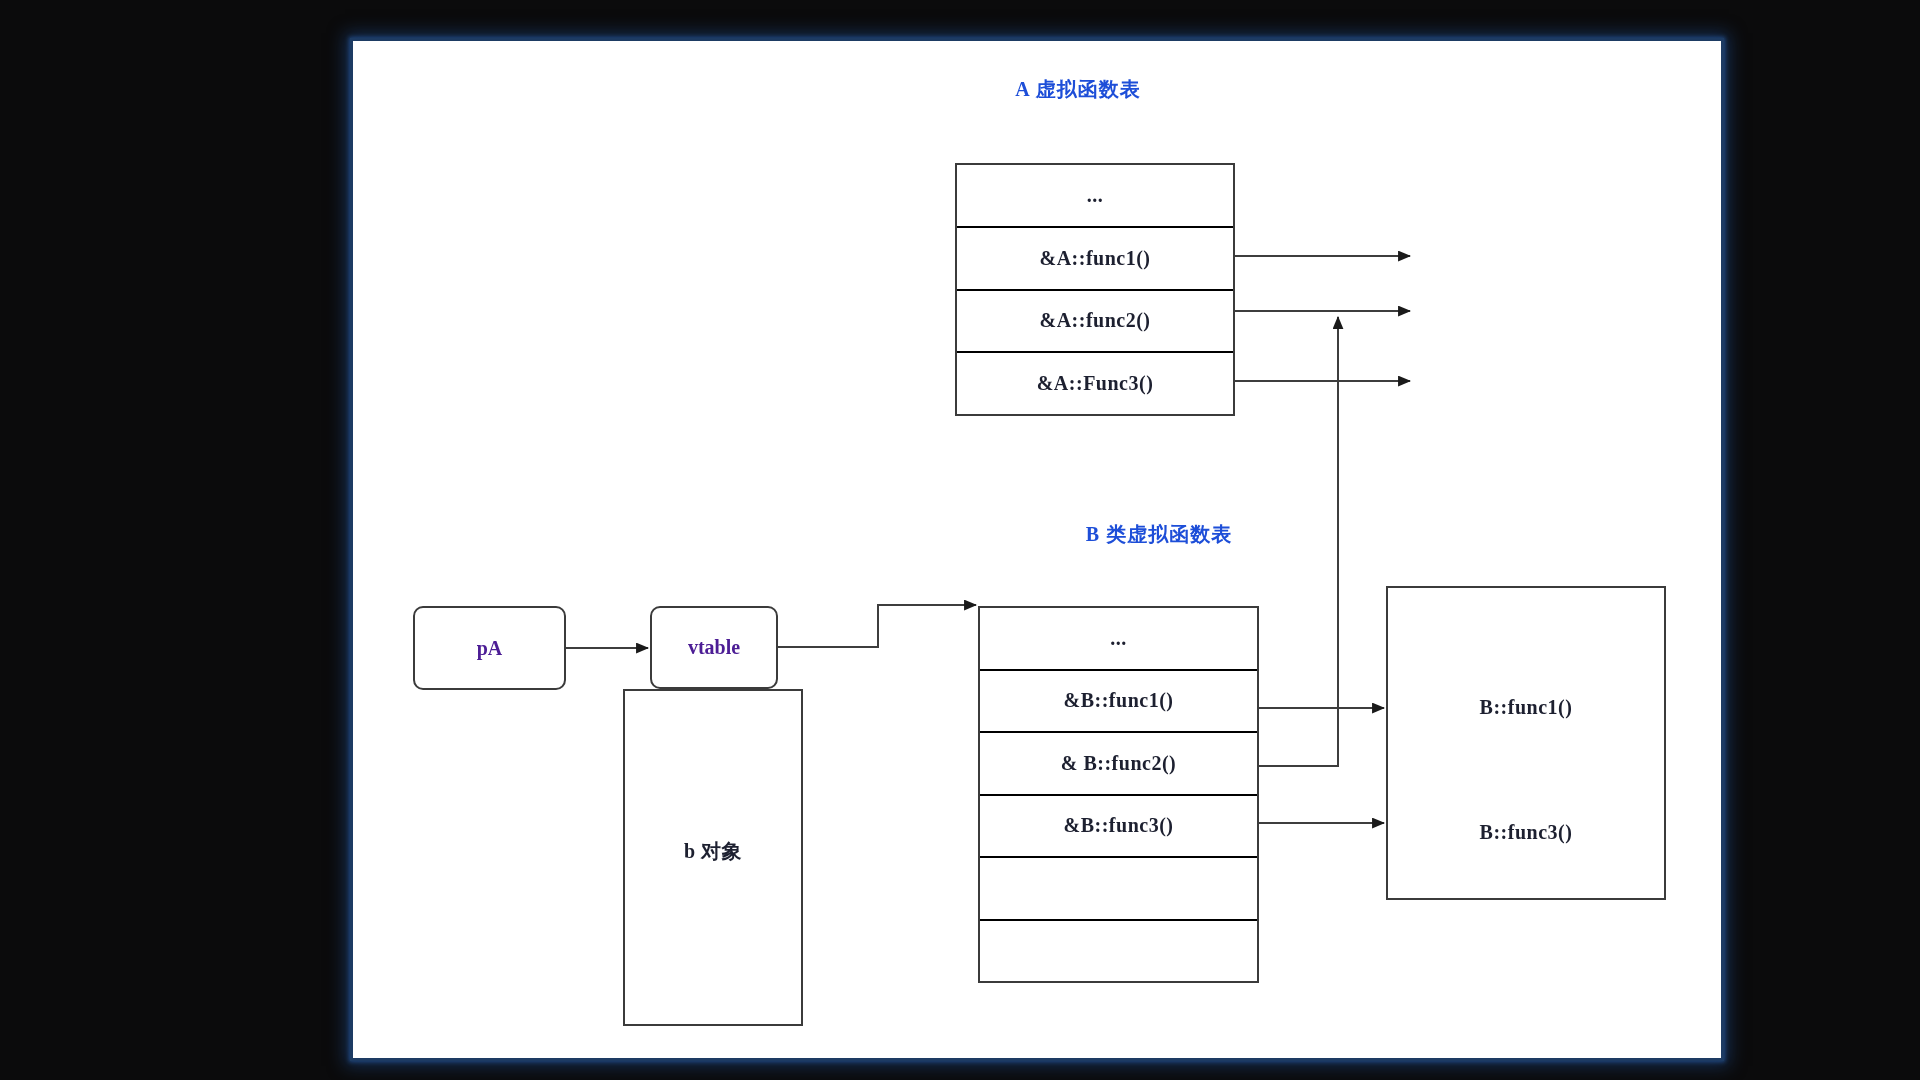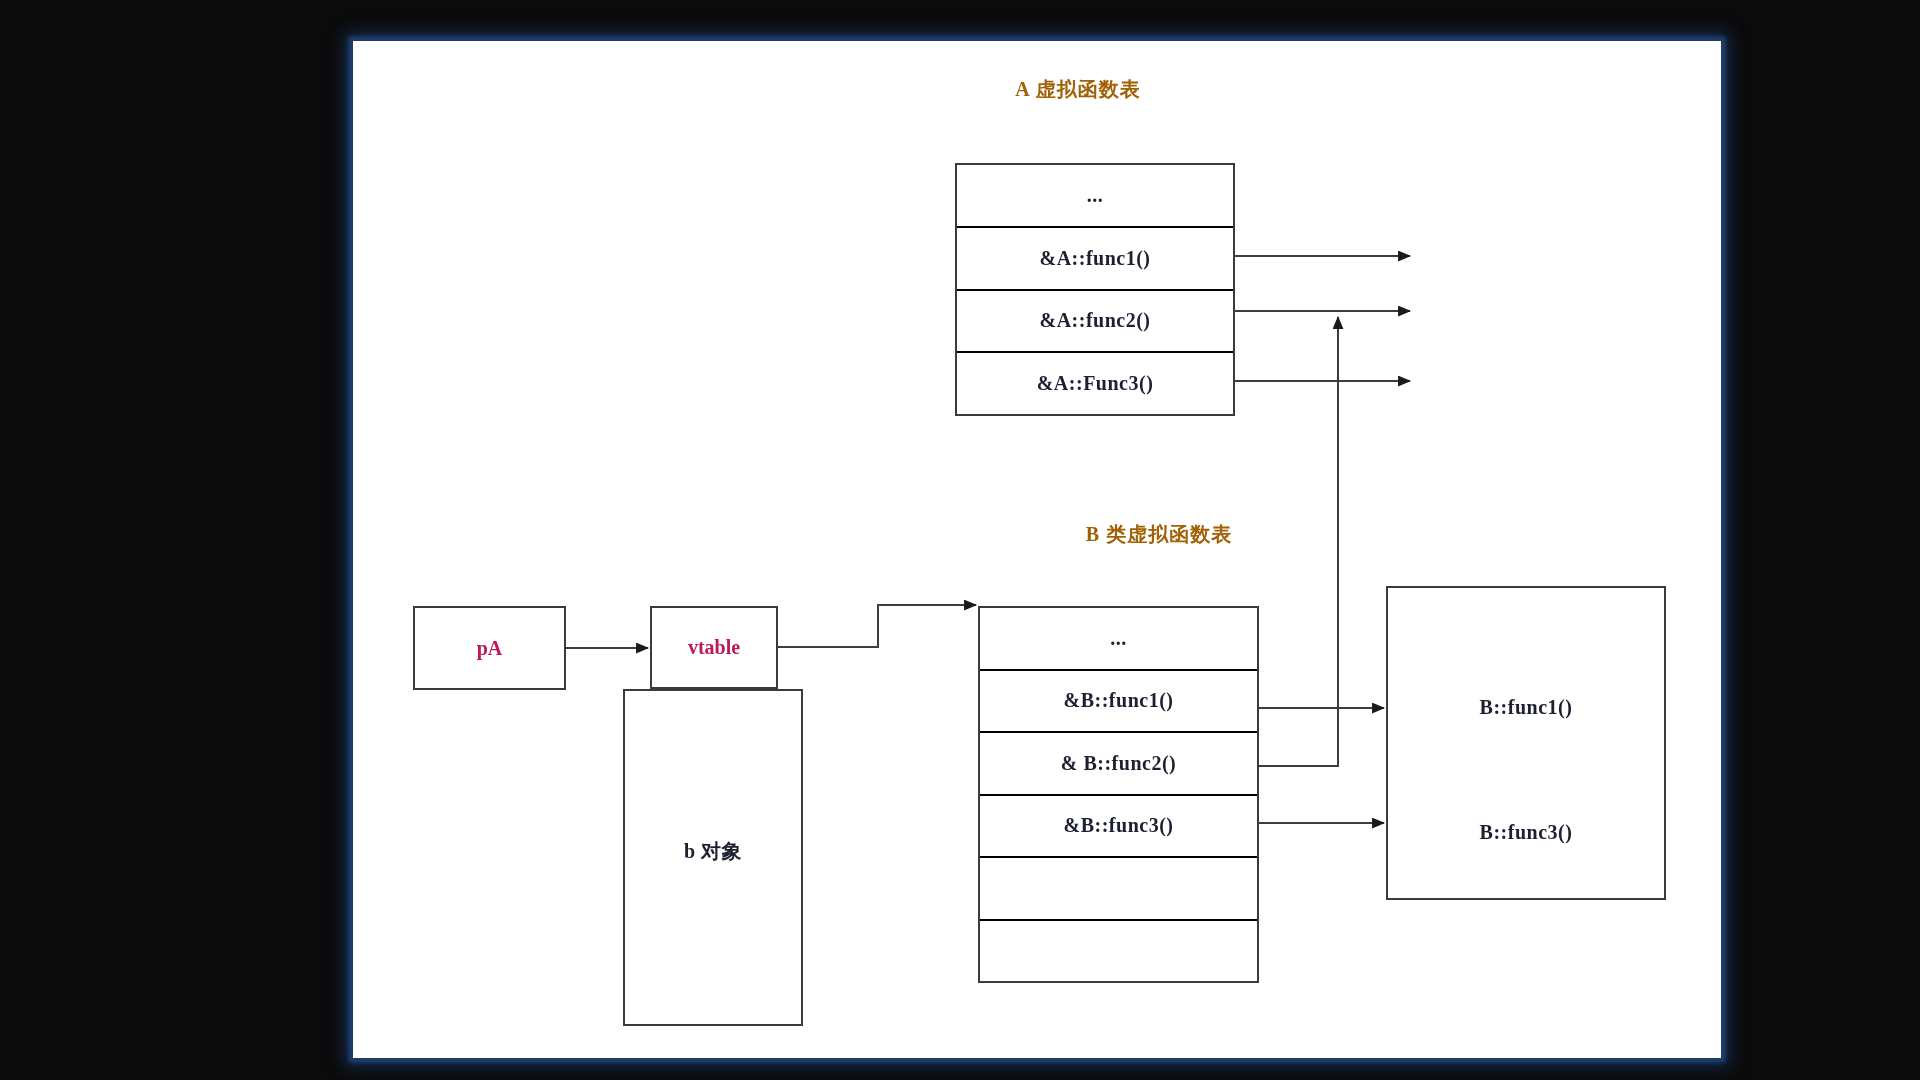--- a/index.html
+++ b/index.html
@@ -21,21 +21,21 @@
     border: 3px solid #1d3b63;
     box-shadow: 0 0 16px 5px rgba(28, 64, 118, 0.65), 0 0 4px 1px rgba(40, 90, 160, 0.8);
     box-sizing: content-box;
   }
   .abs { position: absolute; }
   .diagram-title {
     width: 300px;
     text-align: center;
     font-size: 20px;
     font-weight: 700;
-    color: #a16207;
+    color: #1d4ed8;
     letter-spacing: 1px;
     line-height: 22px;
   }
   .slot-table {
     border: 2px solid #3b3b3b;
     background: #ffffff;
     display: flex;
     flex-direction: column;
     box-sizing: border-box;
   }
@@ -66,21 +66,22 @@
     color: #1d2030;
     line-height: 24px;
     letter-spacing: 0.5px;
   }
   .center-label {
     display: flex;
     align-items: center;
     justify-content: center;
     font-size: 20px;
     font-weight: 700;
-    color: #be185d;
+    color: #4c1d95;
+    border-radius: 10px;
   }
   svg.wires {
     position: absolute;
     left: 0;
     top: 0;
     pointer-events: none;
   }
 </style>
 </head>
 <body>

